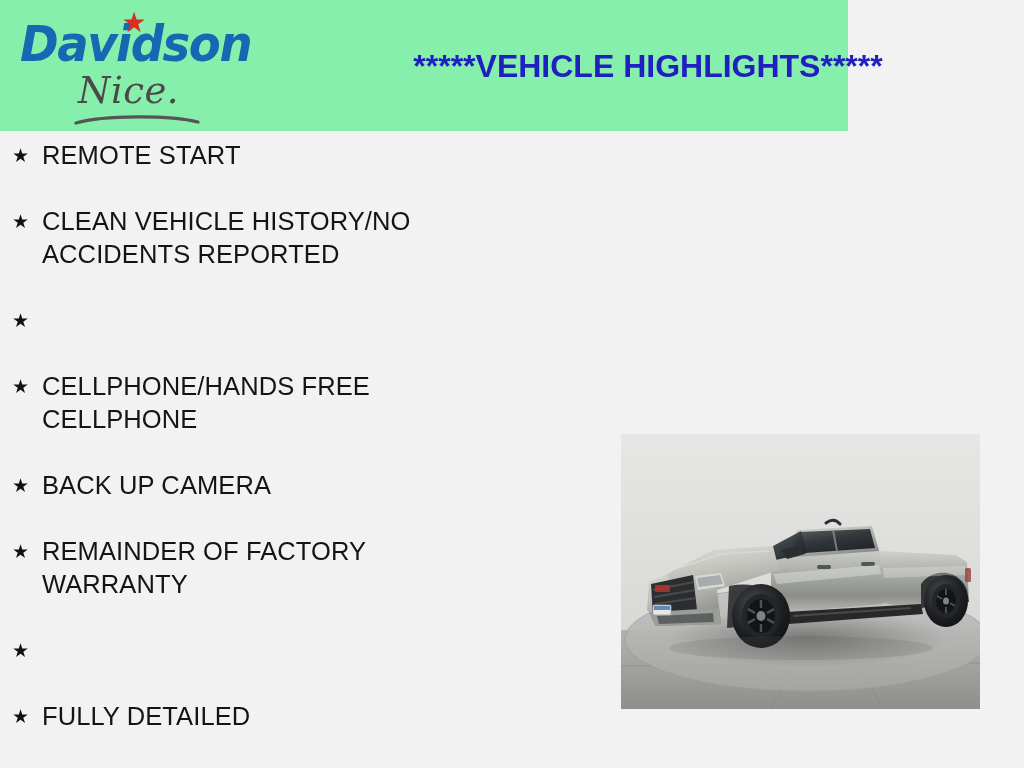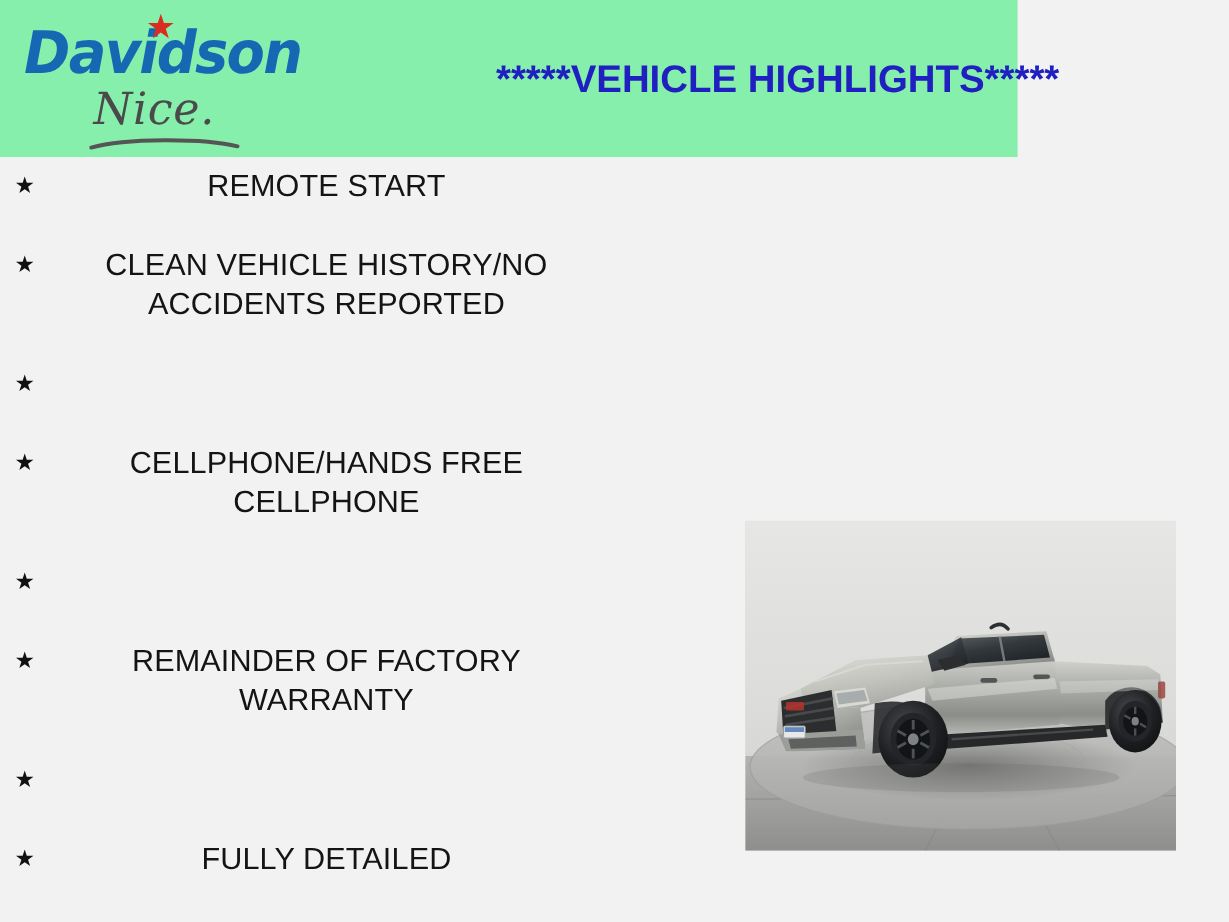--- a/index.html
+++ b/index.html
@@ -142,21 +142,20 @@
     font-family: "DejaVu Sans", sans-serif;
   }
   .hl-text {
     flex: 1 1 auto;
     font-size: 25.5px;
     line-height: 33px;
     color: #141414;
     letter-spacing: 0.1px;
     font-family: "Liberation Sans", sans-serif;
     max-width: 460px;
-    text-align: center;
   }
 
   
   #vehicle-photo {
     position: absolute;
     left: 621px;
     top: 303px;
     width: 359px;
     height: 275px;
     overflow: hidden;
@@ -198,20 +197,21 @@
       </li>
       <li class="hl-item">
         <span class="hl-star">★</span>
       </li>
       <li class="hl-item">
         <span class="hl-star">★</span>
         <span class="hl-text">CELLPHONE/HANDS FREE CELLPHONE</span>
       </li>
       <li class="hl-item">
         <span class="hl-star">★</span>
+        <span class="hl-text">BACK UP CAMERA</span>
       </li>
       <li class="hl-item">
         <span class="hl-star">★</span>
         <span class="hl-text">REMAINDER OF FACTORY WARRANTY</span>
       </li>
       <li class="hl-item">
         <span class="hl-star">★</span>
       </li>
       <li class="hl-item">
         <span class="hl-star">★</span>

